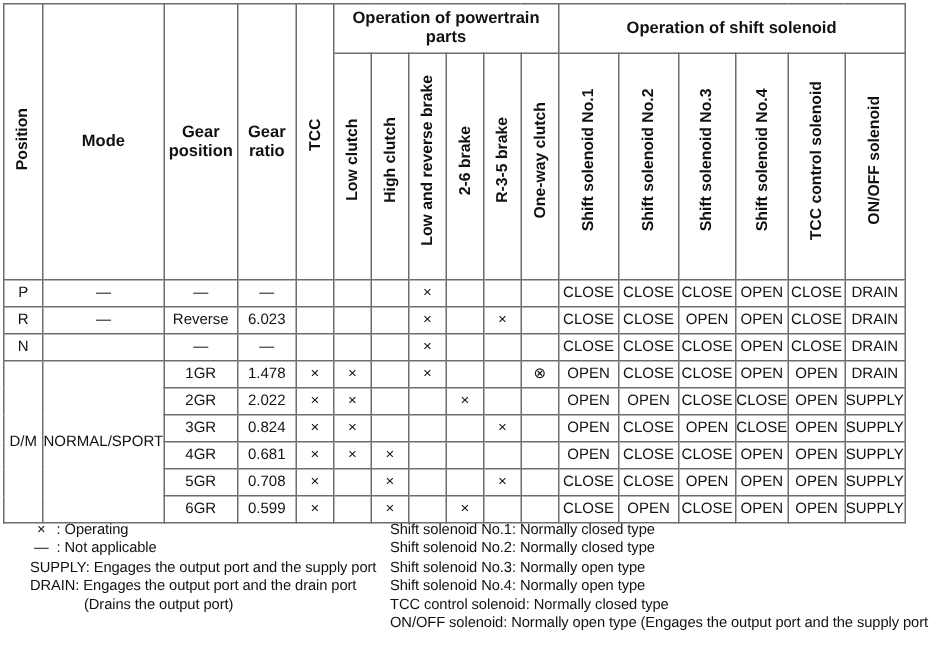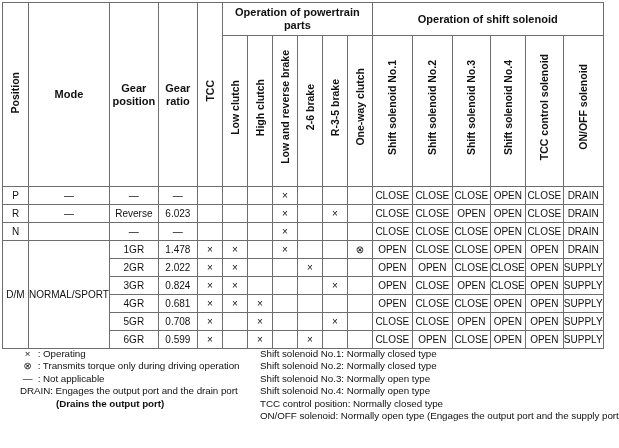--- a/index.html
+++ b/index.html
@@ -35,21 +35,21 @@
   .c-sym  { font-size:10px; }
   .c-state{ font-size:8.8px; letter-spacing:0; }
   .legend {
     position:absolute; top:348px; font-size:9.8px; line-height:12.4px;
     white-space:nowrap; color:#111; letter-spacing:-0.05px;
   }
   .legend-left  { left:6px;margin-left:14px; }
   .legend-right { left:260px; }
   .legend-line .sym { display:inline-block; width:15px; text-align:center; }
   .legend-line .sep { white-space:pre; }
-  .legend-line.indent { padding-left:36px;font-weight:bold; }
+  .legend-line.indent { padding-left:36px; }
 </style>
 </head>
 <body>
 
 <div class="page">
 
   <table class="spec">
     <colgroup>
       <col style="width:26px">
         <col style="width:56px">
@@ -254,27 +254,27 @@
           <td class="c-state">CLOSE</td>
           <td class="c-state">OPEN</td>
           <td class="c-state">OPEN</td>
           <td class="c-state">SUPPLY</td>
         </tr>
       </tbody>
   </table>
 
   <div class="legend legend-left" id="legend-left">
       <div class="legend-line"><span class="sym">×</span><span class="sep"> : </span><span>Operating</span></div>
-      <div class="legend-line"><span class="sym">⊗</span><span class="sep"> : </span><span>Transmits torque only during driving operation</span></div>
       <div class="legend-line"><span class="sym">—</span><span class="sep"> : </span><span>Not applicable</span></div>
+      <div class="legend-line"><span>SUPPLY: Engages the output port and the supply port</span></div>
       <div class="legend-line"><span>DRAIN: Engages the output port and the drain port</span></div>
       <div class="legend-line indent"><span>(Drains the output port)</span></div>
     </div>
   <div class="legend legend-right" id="legend-right">
       <div class="legend-line"><span>Shift solenoid No.1: Normally closed type</span></div>
       <div class="legend-line"><span>Shift solenoid No.2: Normally closed type</span></div>
       <div class="legend-line"><span>Shift solenoid No.3: Normally open type</span></div>
       <div class="legend-line"><span>Shift solenoid No.4: Normally open type</span></div>
-      <div class="legend-line"><span>TCC control position: Normally closed type</span></div>
+      <div class="legend-line"><span>TCC control solenoid: Normally closed type</span></div>
       <div class="legend-line"><span>ON/OFF solenoid: Normally open type (Engages the output port and the supply port)</span></div>
     </div>
 
 </div>
 
 </body></html>

